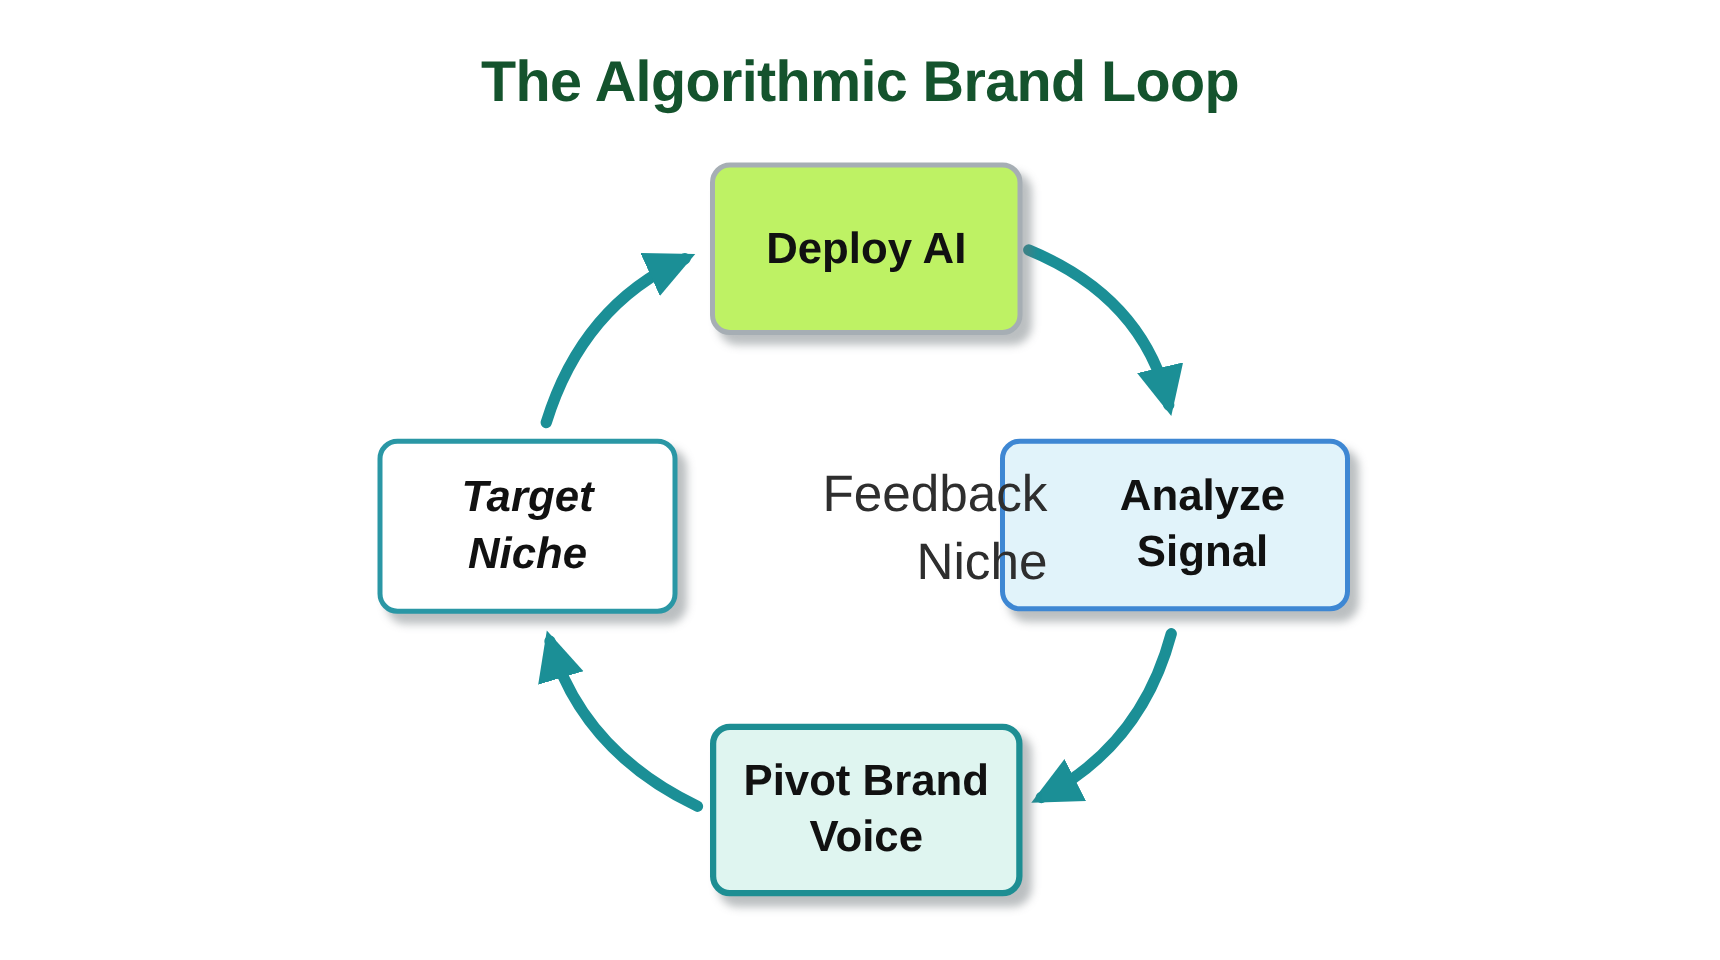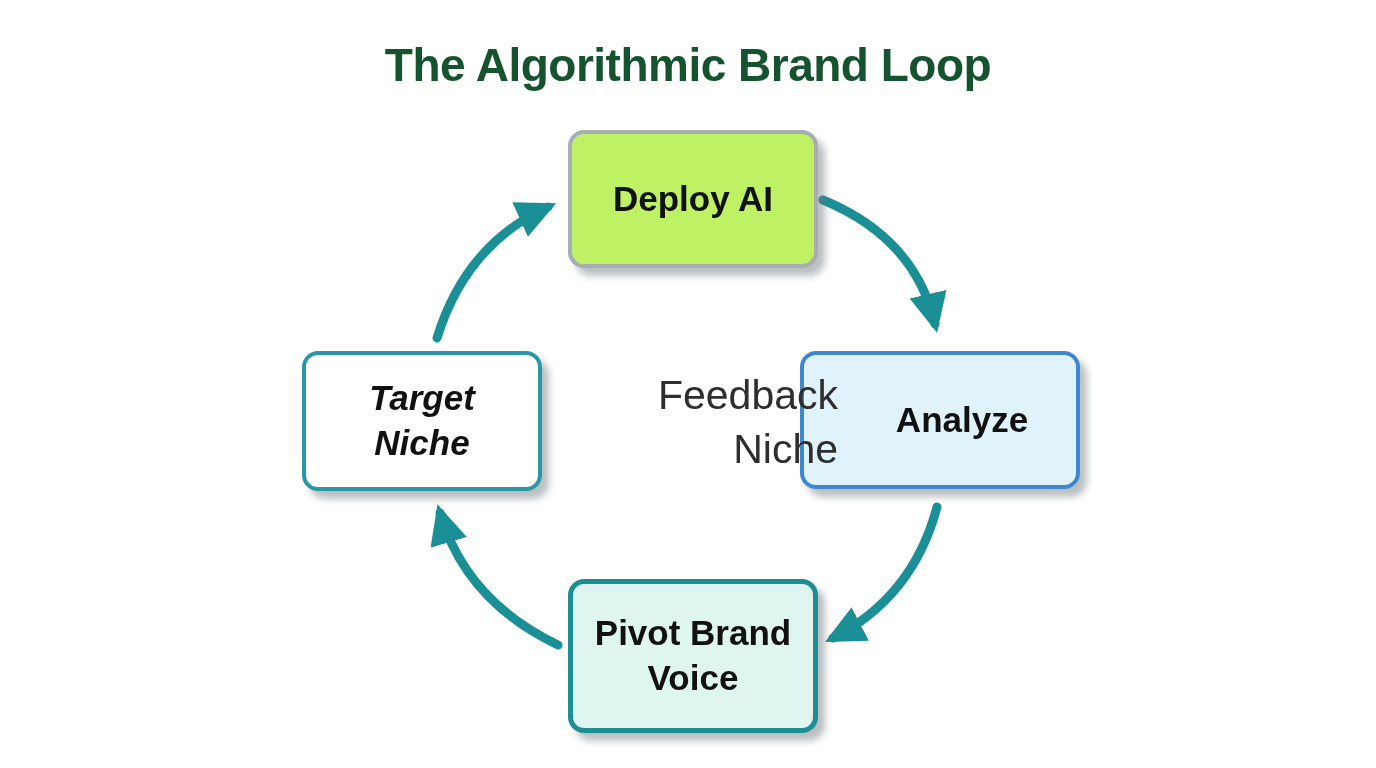--- a/index.html
+++ b/index.html
@@ -47,21 +47,21 @@
     justify-content: center;
     text-align: center;
     font-size: 35px;
     font-weight: 700;
     line-height: 1.28;
     color: #111111;
   }
   .node span { display: block; }
   .node-deploy  { left: 568px; top: 130px; width: 250px; height: 138px; }
   .node-analyze { left: 800px; top: 351px; width: 280px; height: 138px; padding-left: 44px; }
-  .node-pivot   { left: 568px; top: 579px; width: 250px; height: 154px; border-width: 5px; }
+  .node-pivot   { left: 568px; top: 579px; width: 250px; height: 138px; border-width: 5px; }
   .node-target  { left: 302px; top: 351px; width: 240px; height: 140px; }
   .center-label {
     position: absolute;
     left: 538px;
     top: 368px;
     width: 300px;
     text-align: right;
     font-size: 41px;
     font-weight: 400;
     line-height: 1.32;
@@ -87,20 +87,21 @@
     <path class="arrow" d="M558,645 Q466,601 440,513" fill="none" stroke-width="9" stroke-linecap="round" marker-end="url(#arrowhead)" stroke="#1b8f96"></path>
     <path class="arrow" d="M437,338 Q466,244 548,207" fill="none" stroke-width="9" stroke-linecap="round" marker-end="url(#arrowhead)" stroke="#1b8f96"></path>
   </svg>
 
   <div class="node node-deploy" style="background: #bef264; border-color: rgb(166, 174, 180);">
     <span>Deploy AI</span>
   </div>
 
   <div class="node node-analyze" style="background: rgb(225, 243, 250); border-color: rgb(62, 135, 211);">
     <span>Analyze</span>
+    <span>Signal</span>
   </div>
 
   <div class="node node-pivot" style="background: rgb(223, 245, 240); border-color: rgb(29, 142, 147);">
     <span>Pivot Brand</span>
     <span>Voice</span>
   </div>
 
   <div class="node node-target" style="background: rgb(255, 255, 255); border-color: rgb(42, 151, 165); font-style: italic;">
     <span>Target</span>
     <span>Niche</span>

